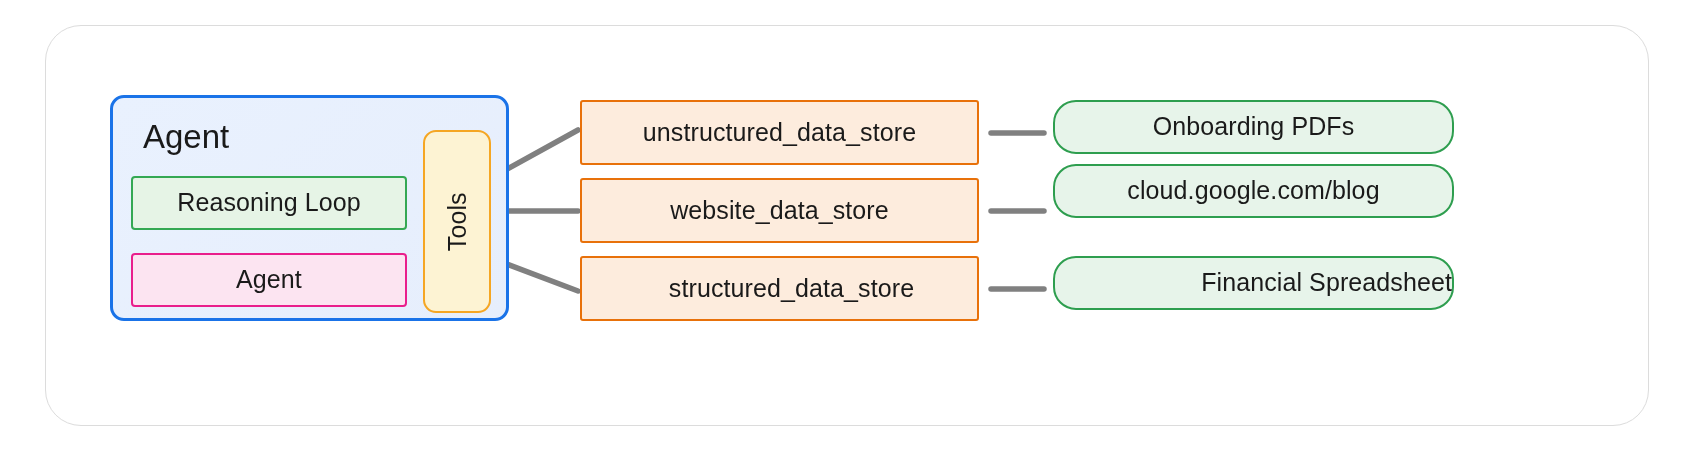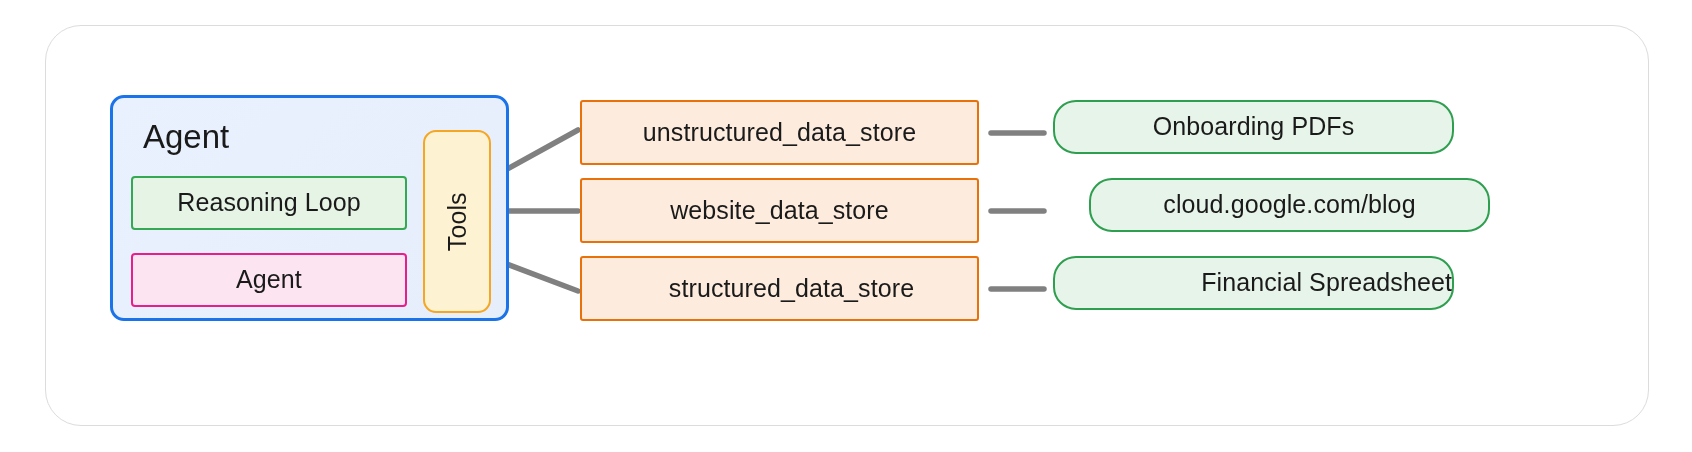--- a/index.html
+++ b/index.html
@@ -118,21 +118,21 @@
   
   .source-box {
     left: 1053px;
     width: 401px;
     height: 54px;
     border: 2.8px solid #2e9e4f;
     background: #e7f4ea;
     border-radius: 23px;
   }
   .source-row-0 { top: 100px; }
-  .source-row-1 { top: 178px; margin-left: 36px; }
+  .source-row-1 { top: 164px; }
   .source-row-2 { top: 256px; justify-content: flex-end; }
 
   
   .connectors {
     position: absolute;
     left: 0;
     top: 0;
     width: 1692px;
     height: 452px;
     pointer-events: none;

